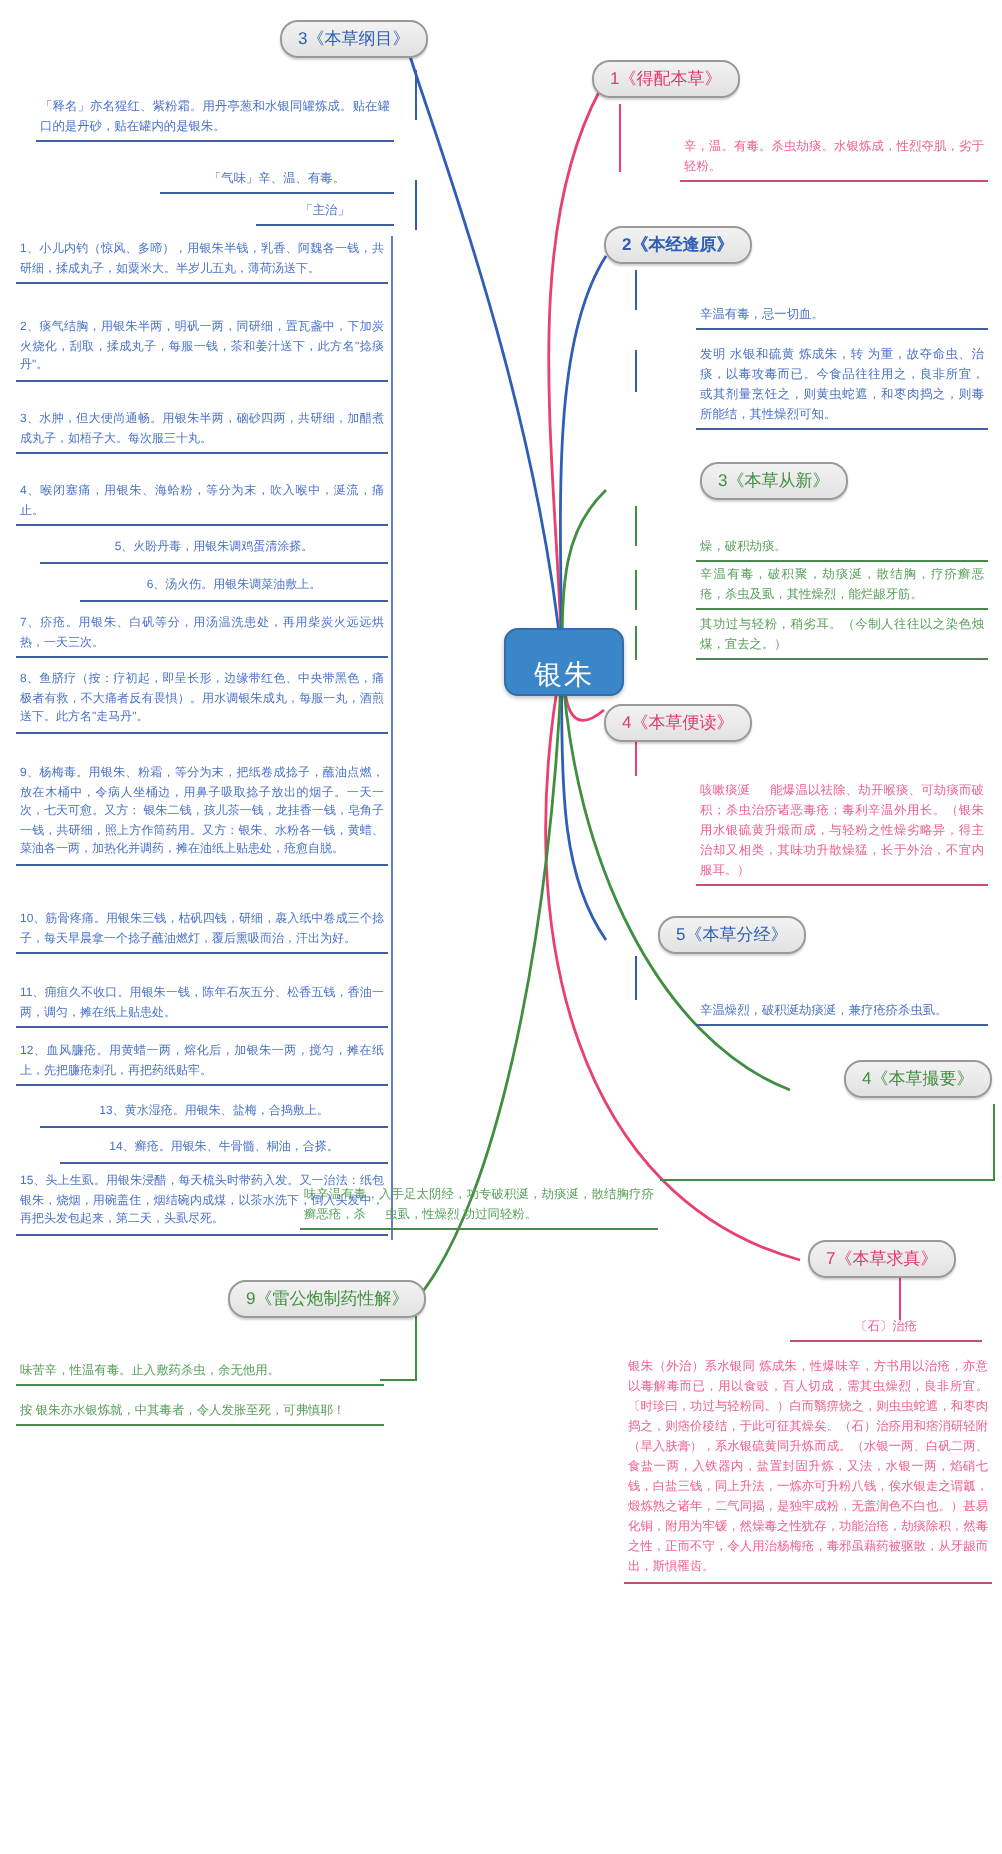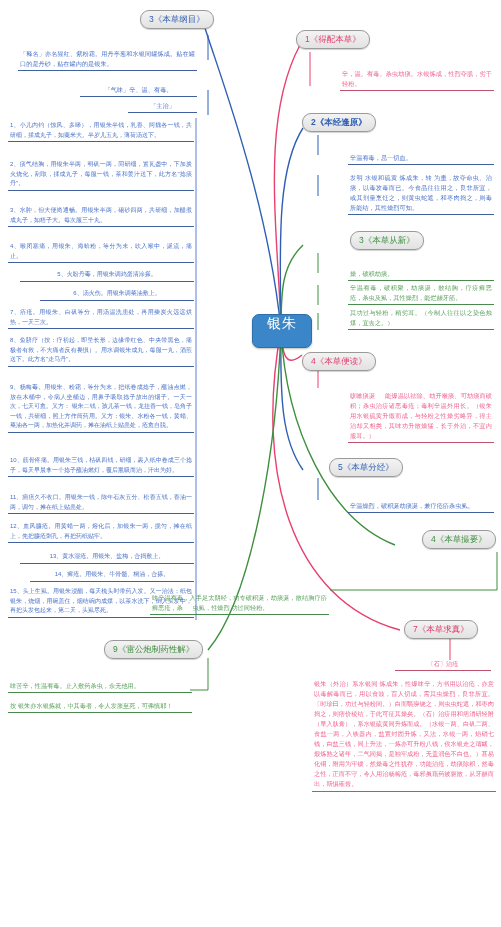--- a/index.html
+++ b/index.html
@@ -8,21 +8,21 @@
     font-family:"Liberation Sans","DejaVu Sans",sans-serif;
   }
   #canvas{position:absolute;inset:0;width:501px;height:927px;}
   svg.links{position:absolute;left:0;top:0;width:501px;height:927px;pointer-events:none;}
 
   
   .root-node{
     position:absolute;left:252px;top:314px;width:58px;height:32px;
     background:#3b86c8;border:1px solid #2f6ea8;border-radius:7px;
     color:#ffffff;font-size:14px;letter-spacing:1px;
-    display:flex;align-items:flex-start;justify-content:center;
+    display:flex;align-items:flex-end;justify-content:center;
     box-shadow:0 1px 2px rgba(0,0,0,.25);
   }
 
   
   .topic{
     position:absolute;
     background:linear-gradient(#f3f3f3,#e2e2e2);
     border:1px solid #9a9a9a;border-radius:9px;
     font-size:8.5px;white-space:nowrap;
     padding:3px 8px;line-height:1.25;
@@ -148,19 +148,19 @@
   <div class="leaf l-blue boxed tiny" style="left:8px;top:307px;width:182px;">7、疥疮。用银朱、白矾等分，用汤温洗患处，再用柴炭火远远烘热，一天三次。</div>
   <div class="leaf l-blue boxed tiny" style="left:8px;top:335px;width:182px;">8、鱼脐疗（按：疗初起，即呈长形，边缘带红色、中央带黑色，痛极者有救，不大痛者反有畏惧）。用水调银朱成丸，每服一丸，酒煎送下。此方名"走马丹"。</div>
   <div class="leaf l-blue boxed tiny" style="left:8px;top:382px;width:182px;">9、杨梅毒。用银朱、粉霜，等分为末，把纸卷成捻子，蘸油点燃，放在木桶中，令病人坐桶边，用鼻子吸取捻子放出的烟子。一天一次，七天可愈。又方： 银朱二钱，孩儿茶一钱，龙挂香一钱，皂角子一钱，共研细，照上方作筒药用。又方：银朱、水粉各一钱，黄蜡、菜油各一两，加热化并调药，摊在油纸上贴患处，疮愈自脱。</div>
   <div class="leaf l-blue boxed tiny" style="left:8px;top:455px;width:182px;">10、筋骨疼痛。用银朱三钱，枯矾四钱，研细，裹入纸中卷成三个捻子，每天早晨拿一个捻子蘸油燃灯，覆后熏吸而治，汗出为好。</div>
   <div class="leaf l-blue boxed tiny" style="left:8px;top:492px;width:182px;">11、痈疽久不收口。用银朱一钱，陈年石灰五分、松香五钱，香油一两，调匀，摊在纸上贴患处。</div>
   <div class="leaf l-blue boxed tiny" style="left:8px;top:521px;width:182px;">12、血风臁疮。用黄蜡一两，熔化后，加银朱一两，搅匀，摊在纸上，先把臁疮刺孔，再把药纸贴牢。</div>
   <div class="leaf l-blue boxed tiny center" style="left:20px;top:551px;width:170px;">13、黄水湿疮。用银朱、盐梅，合捣敷上。</div>
   <div class="leaf l-blue boxed tiny center" style="left:30px;top:569px;width:160px;">14、癣疮。用银朱、牛骨髓、桐油，合搽。</div>
   <div class="leaf l-blue boxed tiny" style="left:8px;top:586px;width:182px;">15、头上生虱。用银朱浸醋，每天梳头时带药入发。又一治法：纸包银朱，烧烟，用碗盖住，烟结碗内成煤，以茶水洗下，倒入头发中，再把头发包起来，第二天，头虱尽死。</div>
 
-  <div class="topic t-green" style="left:104px;top:640px;">
+  <div class="topic t-green" style="left:114px;top:640px;">
     <span>9《雷公炮制药性解》</span>
   </div>
   <div class="leaf l-green" style="left:8px;top:680px;width:180px;">味苦辛，性温有毒。止入敷药杀虫，余无他用。</div>
   <div class="leaf l-green" style="left:8px;top:700px;width:180px;">按 银朱亦水银炼就，中其毒者，令人发胀至死，可弗慎耶！</div>
 
 </div>
 
 </body></html>

